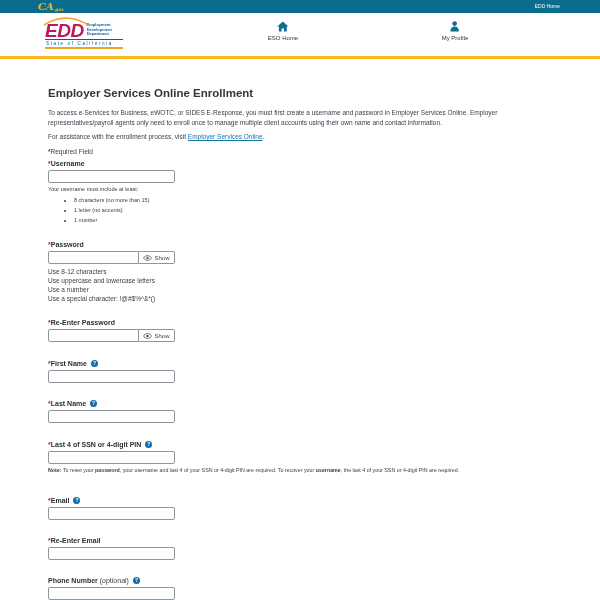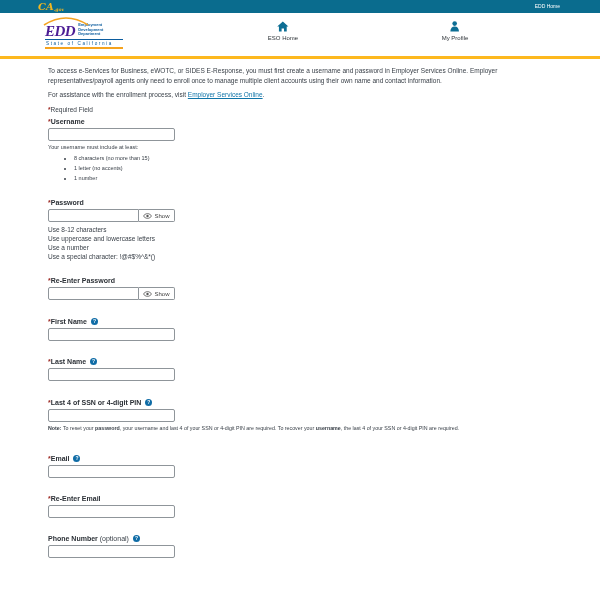--- a/index.html
+++ b/index.html
@@ -19,22 +19,22 @@
     color:#f2b722; line-height:13px; cursor:pointer; }
   .ca-script { font-size:10px;text-align:right; }
   .ca-gov { font-size:4.5px; vertical-align:-1px; }
   .utility-link { color:#ffffff; font-size:5px; text-decoration:none; line-height:13px; cursor:pointer; }
 
   
   .site-header { position:relative; height:43px; background:#fff; }
   .edd-logo { position:absolute; left:45px; top:4px; width:78px; cursor:pointer; }
   .edd-top { display:flex; align-items:flex-end; position:relative; padding-top:6px; }
   .edd-arc { position:absolute; left:-2px; top:0; }
-  .edd-acronym { font-size:15px; font-weight:bold; font-style:italic;
-    color:#4c1d95; letter-spacing:-0.5px; line-height:14px;font-family:Liberation Serif, serif; }
+  .edd-acronym { font-size:19px; font-weight:bold; font-style:italic;
+    color:#be185d; letter-spacing:-0.5px; line-height:14px; }
   .edd-lines { display:flex; flex-direction:column; margin-left:3px; padding-bottom:1px; }
   .edd-lines span { font-size:4px; font-weight:bold; color:#0b5c9e; line-height:4.6px; }
   .edd-tagline { margin-top:1px; border-top:1px solid #0b5c9e; border-bottom:2px solid #f5a31e;
     font-size:4.6px; color:#0b5c9e; letter-spacing:1.6px; padding:1px 0 1px 1px; white-space:nowrap; }
   .nav-item { position:absolute; top:8px; transform:translateX(-50%);
     display:flex; flex-direction:column; align-items:center; cursor:pointer; }
   .nav-item--eso { left:283px; }
   .nav-item--profile { left:455px; }
   .nav-label { font-size:6px; color:#2f3439; margin-top:3px; }
 
@@ -123,20 +123,21 @@
       <circle cx="6" cy="2.6" r="2.3" fill="#0d6e94"></circle>
       <path d="M6 5.6 C3.4 5.6 1.7 7.5 1.7 10.6 H10.3 C10.3 7.5 8.6 5.6 6 5.6 Z" fill="#0d6e94"></path>
     </svg>
     <span class="nav-label">My Profile</span>
   </div>
 </header>
 
 <div class="gold-divider"></div>
 
 <main>
+  <h1>Employer Services Online Enrollment</h1>
 
   <p class="intro">To access e-Services for Business, eWOTC, or SIDES E-Response, you must first create a username and password in Employer Services Online. Employer representatives/payroll agents only need to enroll once to manage multiple client accounts using their own name and contact information.</p>
 
   <p class="assist"><span>For assistance with the enrollment process, visit </span><a>Employer Services Online</a><span>.</span></p>
 
   <p class="required-note"><span class="ast">*</span><span>Required Field</span></p>
 
   <div class="group group--after-required">
     <label class="field-label"><span class="ast">*</span><span>Username</span></label>
     <input class="text-input" type="text" style="">

